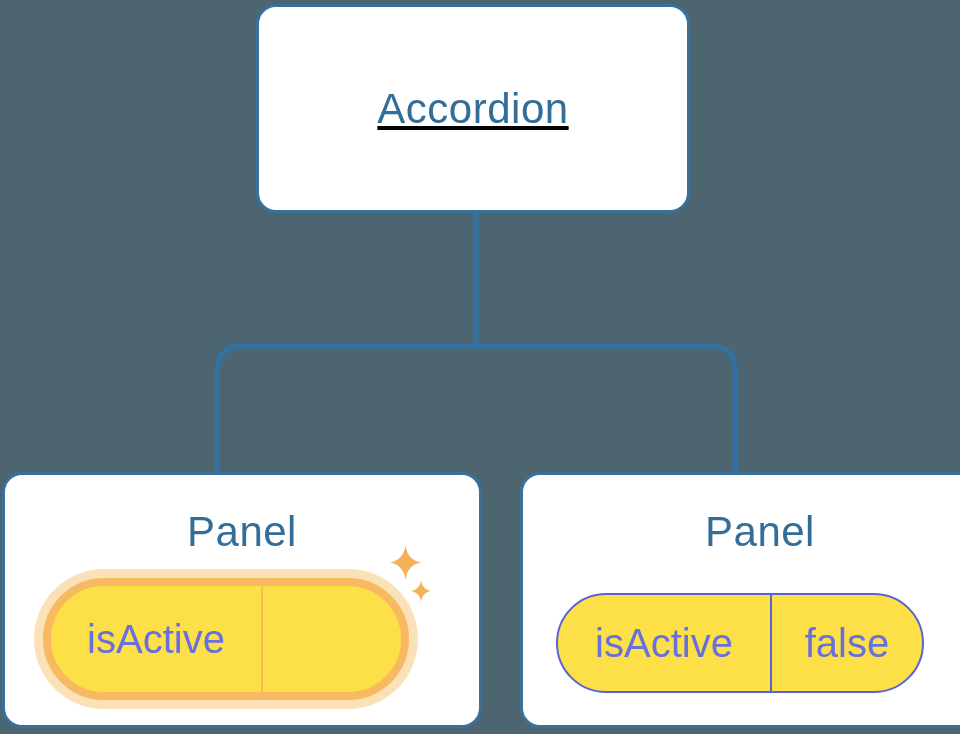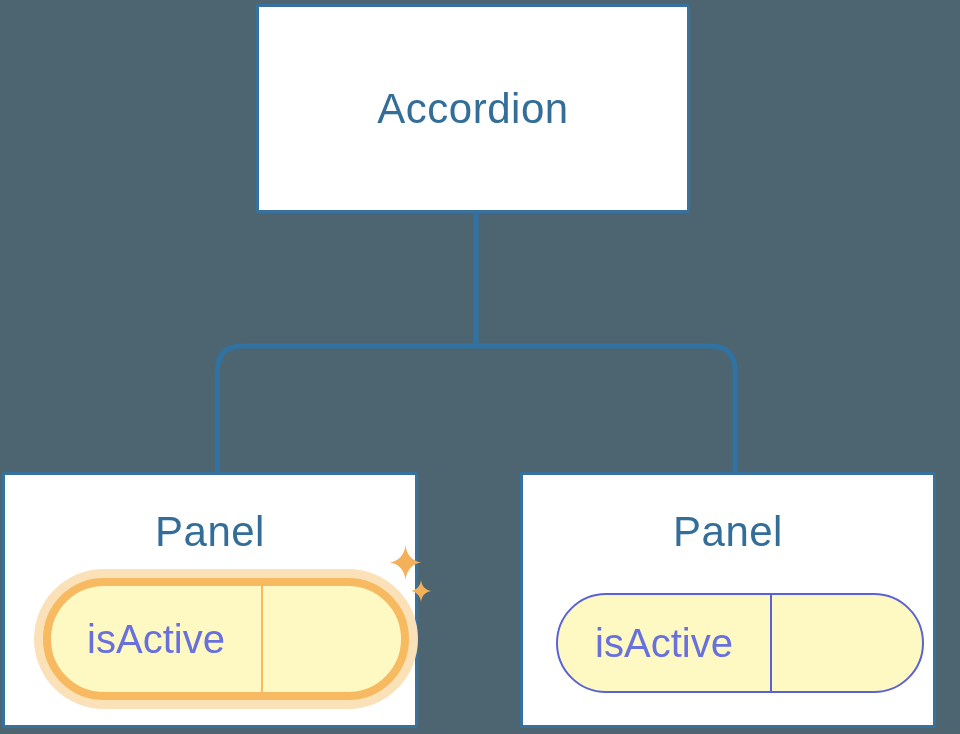--- a/index.html
+++ b/index.html
@@ -23,53 +23,54 @@
   svg.connectors path {
     fill: none;
     stroke: var(--connector, #2F72A3);
     stroke-width: 5;
   }
   .node {
     position: absolute;
     box-sizing: border-box;
     background: var(--node-fill, #FFFFFF);
     border: 3px solid var(--node-border, #37719E);
-    border-radius: 2px;
+    border-radius: 20px;
     z-index: 1;
+    text-decoration: underline;
   }
   .root-node {
     left: 256px; top: 4px;
     width: 434px; height: 209px;
     display: flex;
     align-items: center;
     justify-content: center;
   }
   .node-label {
     font-size: 42px;
     font-weight: 500;
     line-height: 1;
     color: var(--node-text, #336E99);
     letter-spacing: 0.5px;
   }
   .panel-node {
     top: 472px;
-    width: 416px; height: 256px;
+    width: 480px; height: 256px;
   }
   .panel-left  { left: 2px; }
   .panel-right { left: 520px; }
   .panel-title {
     position: absolute;
     left: 0; top: 36px;
     width: 100%;
     text-align: center;
   }
   .pill {
     position: absolute;
     box-sizing: border-box;
-    background: #fef9c3;
+    background: #fde047;
     border-radius: 999px;
     display: flex;
     align-items: stretch;
     overflow: hidden;
   }
   .pill-active {
     left: 38px; top: 103px;
     width: 366px; height: 122px;
     border: 8px solid var(--pill-border-active, #F8BA60);
     box-shadow: 0 0 0 9px var(--pill-glow, #FAE1B8);
@@ -124,20 +125,21 @@
       <div class="cell key">isActive</div>
       <div class="divider divider-active"></div>
     </div>
   </div>
 
   <div class="node panel-node panel-right">
     <div class="node-label panel-title">Panel</div>
     <div class="pill pill-inactive">
       <div class="cell key">isActive</div>
       <div class="divider divider-inactive"></div>
+      <div class="cell value">false</div>
     </div>
   </div>
 
   <svg class="sparkles" width="46" height="61" viewBox="0 0 46 61">
     <path transform="translate(2,2) scale(0.646,0.729)" d="M24 0 C25.6 13.2 34.8 22.4 48 24 C34.8 25.6 25.6 34.8 24 48 C22.4 34.8 13.2 25.6 0 24 C13.2 22.4 22.4 13.2 24 0 Z"></path>
     <path transform="translate(23,37) scale(0.417,0.458)" d="M24 0 C25.6 13.2 34.8 22.4 48 24 C34.8 25.6 25.6 34.8 24 48 C22.4 34.8 13.2 25.6 0 24 C13.2 22.4 22.4 13.2 24 0 Z"></path>
   </svg>
 
 </div>
 

